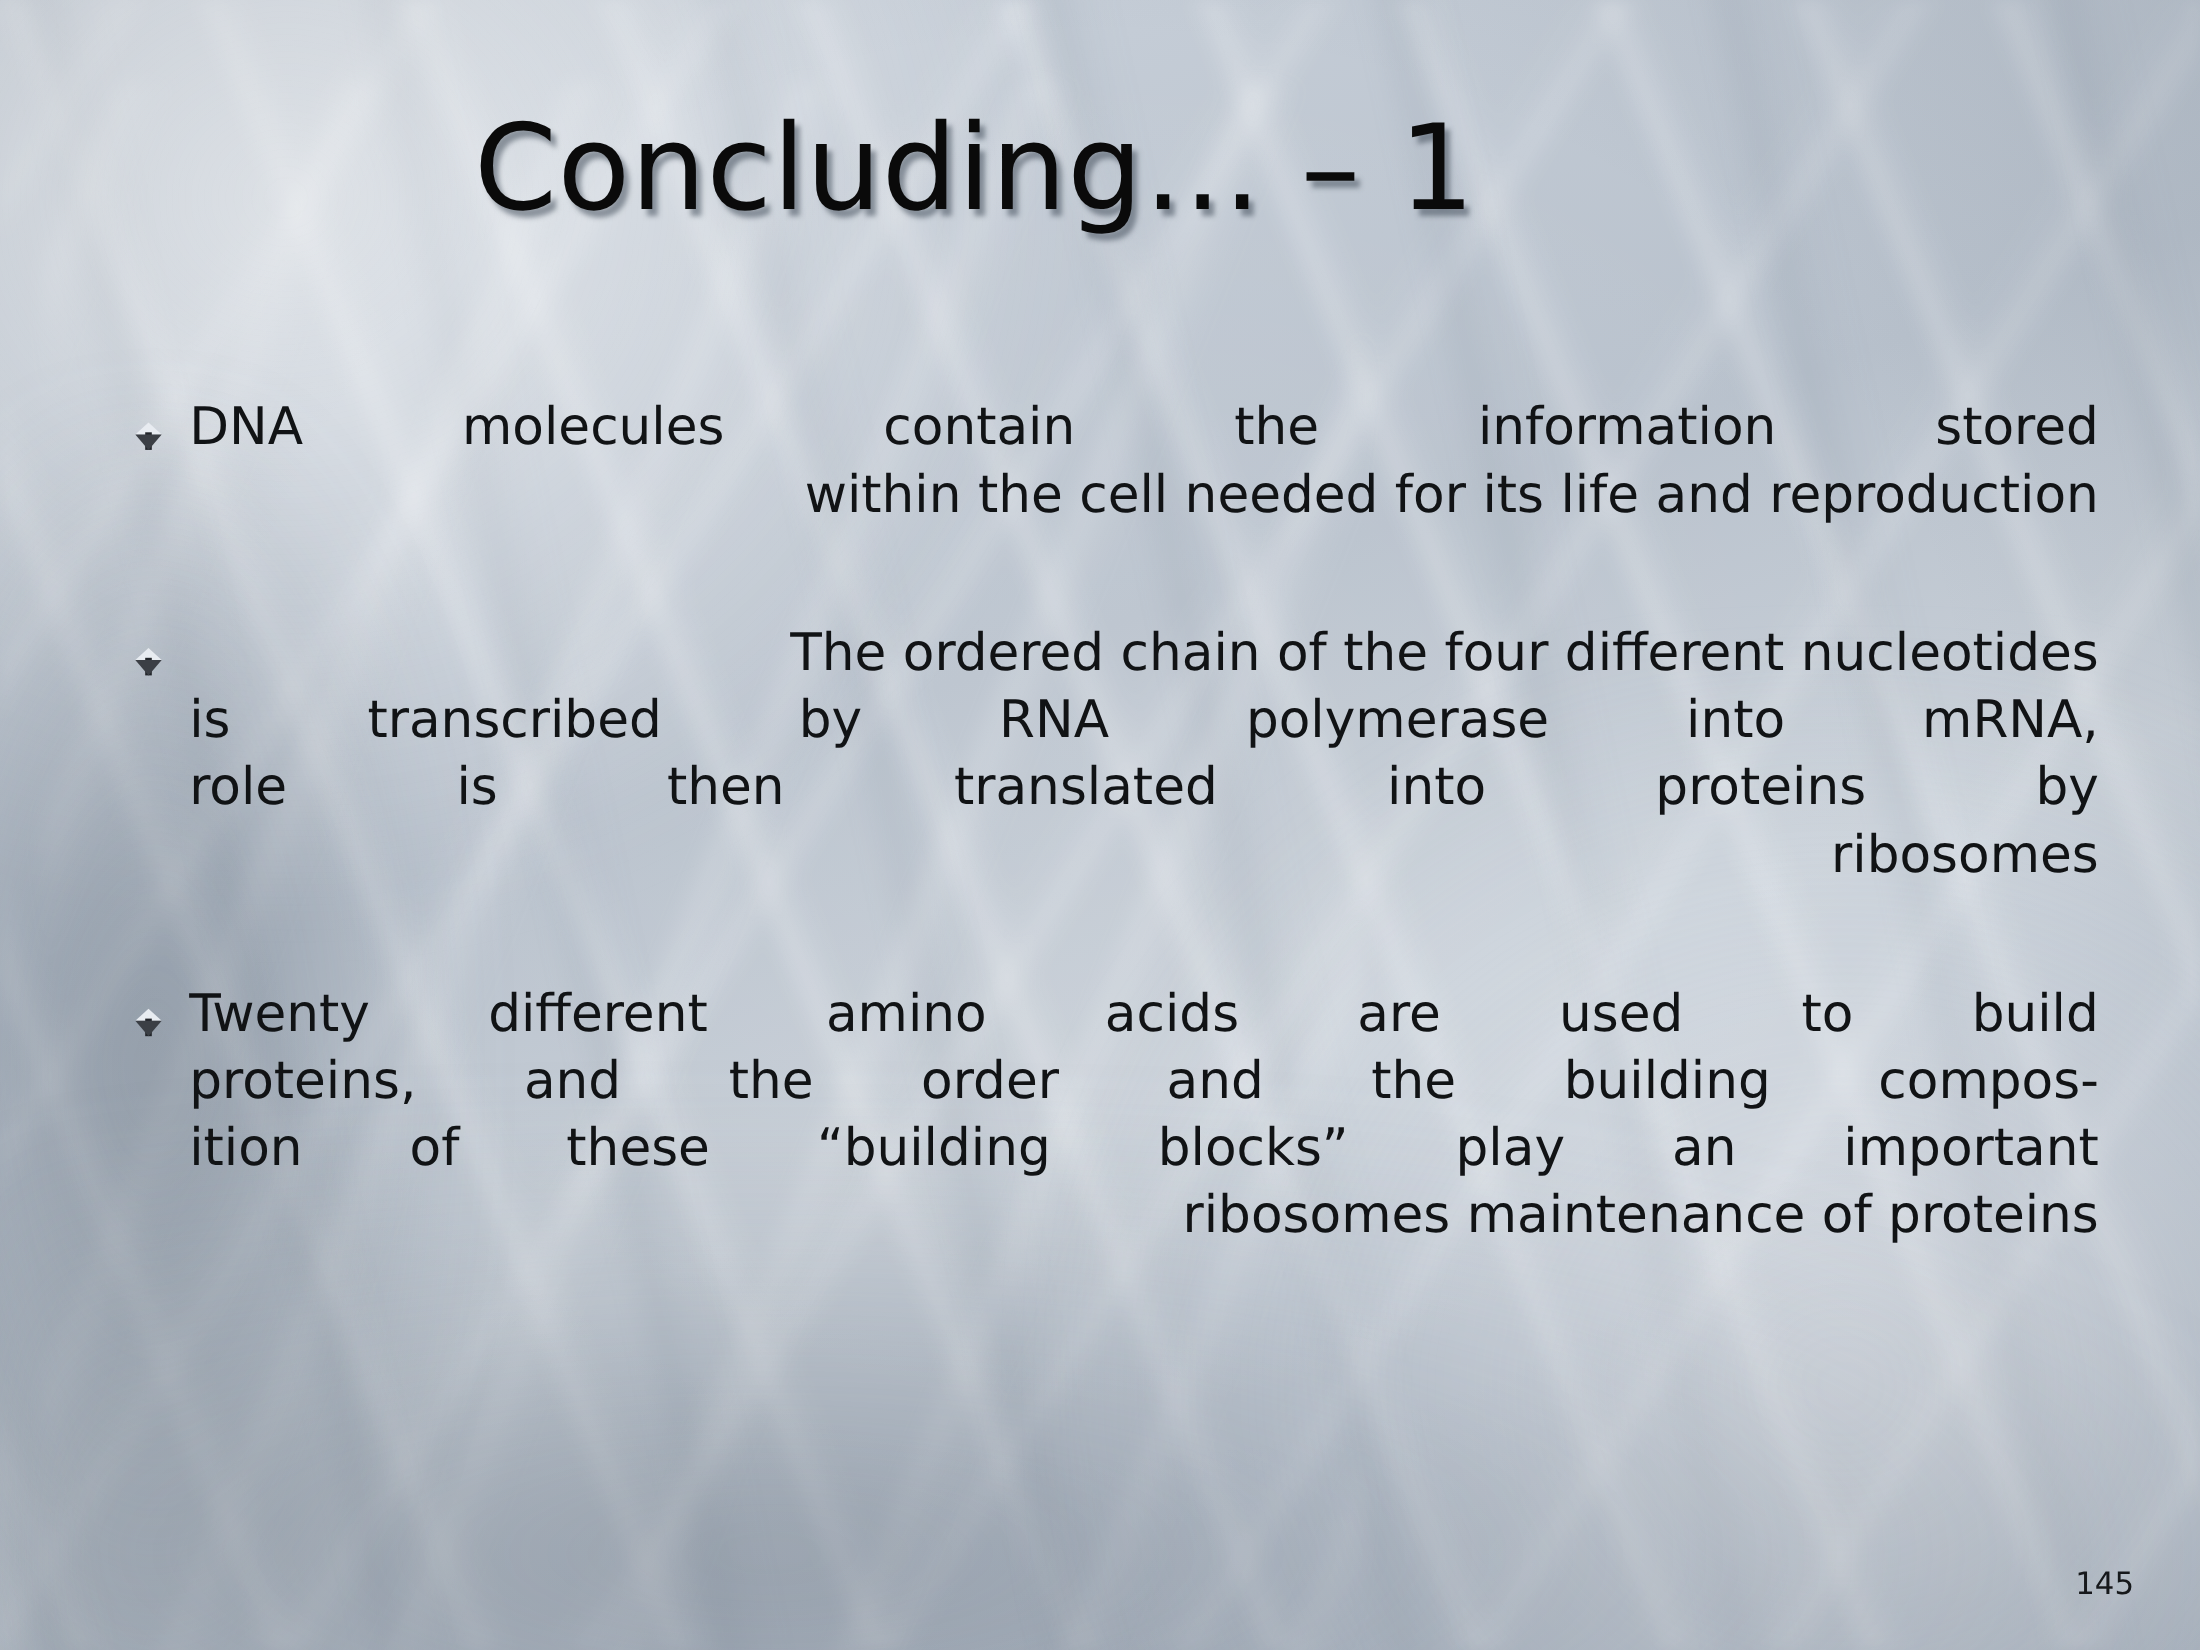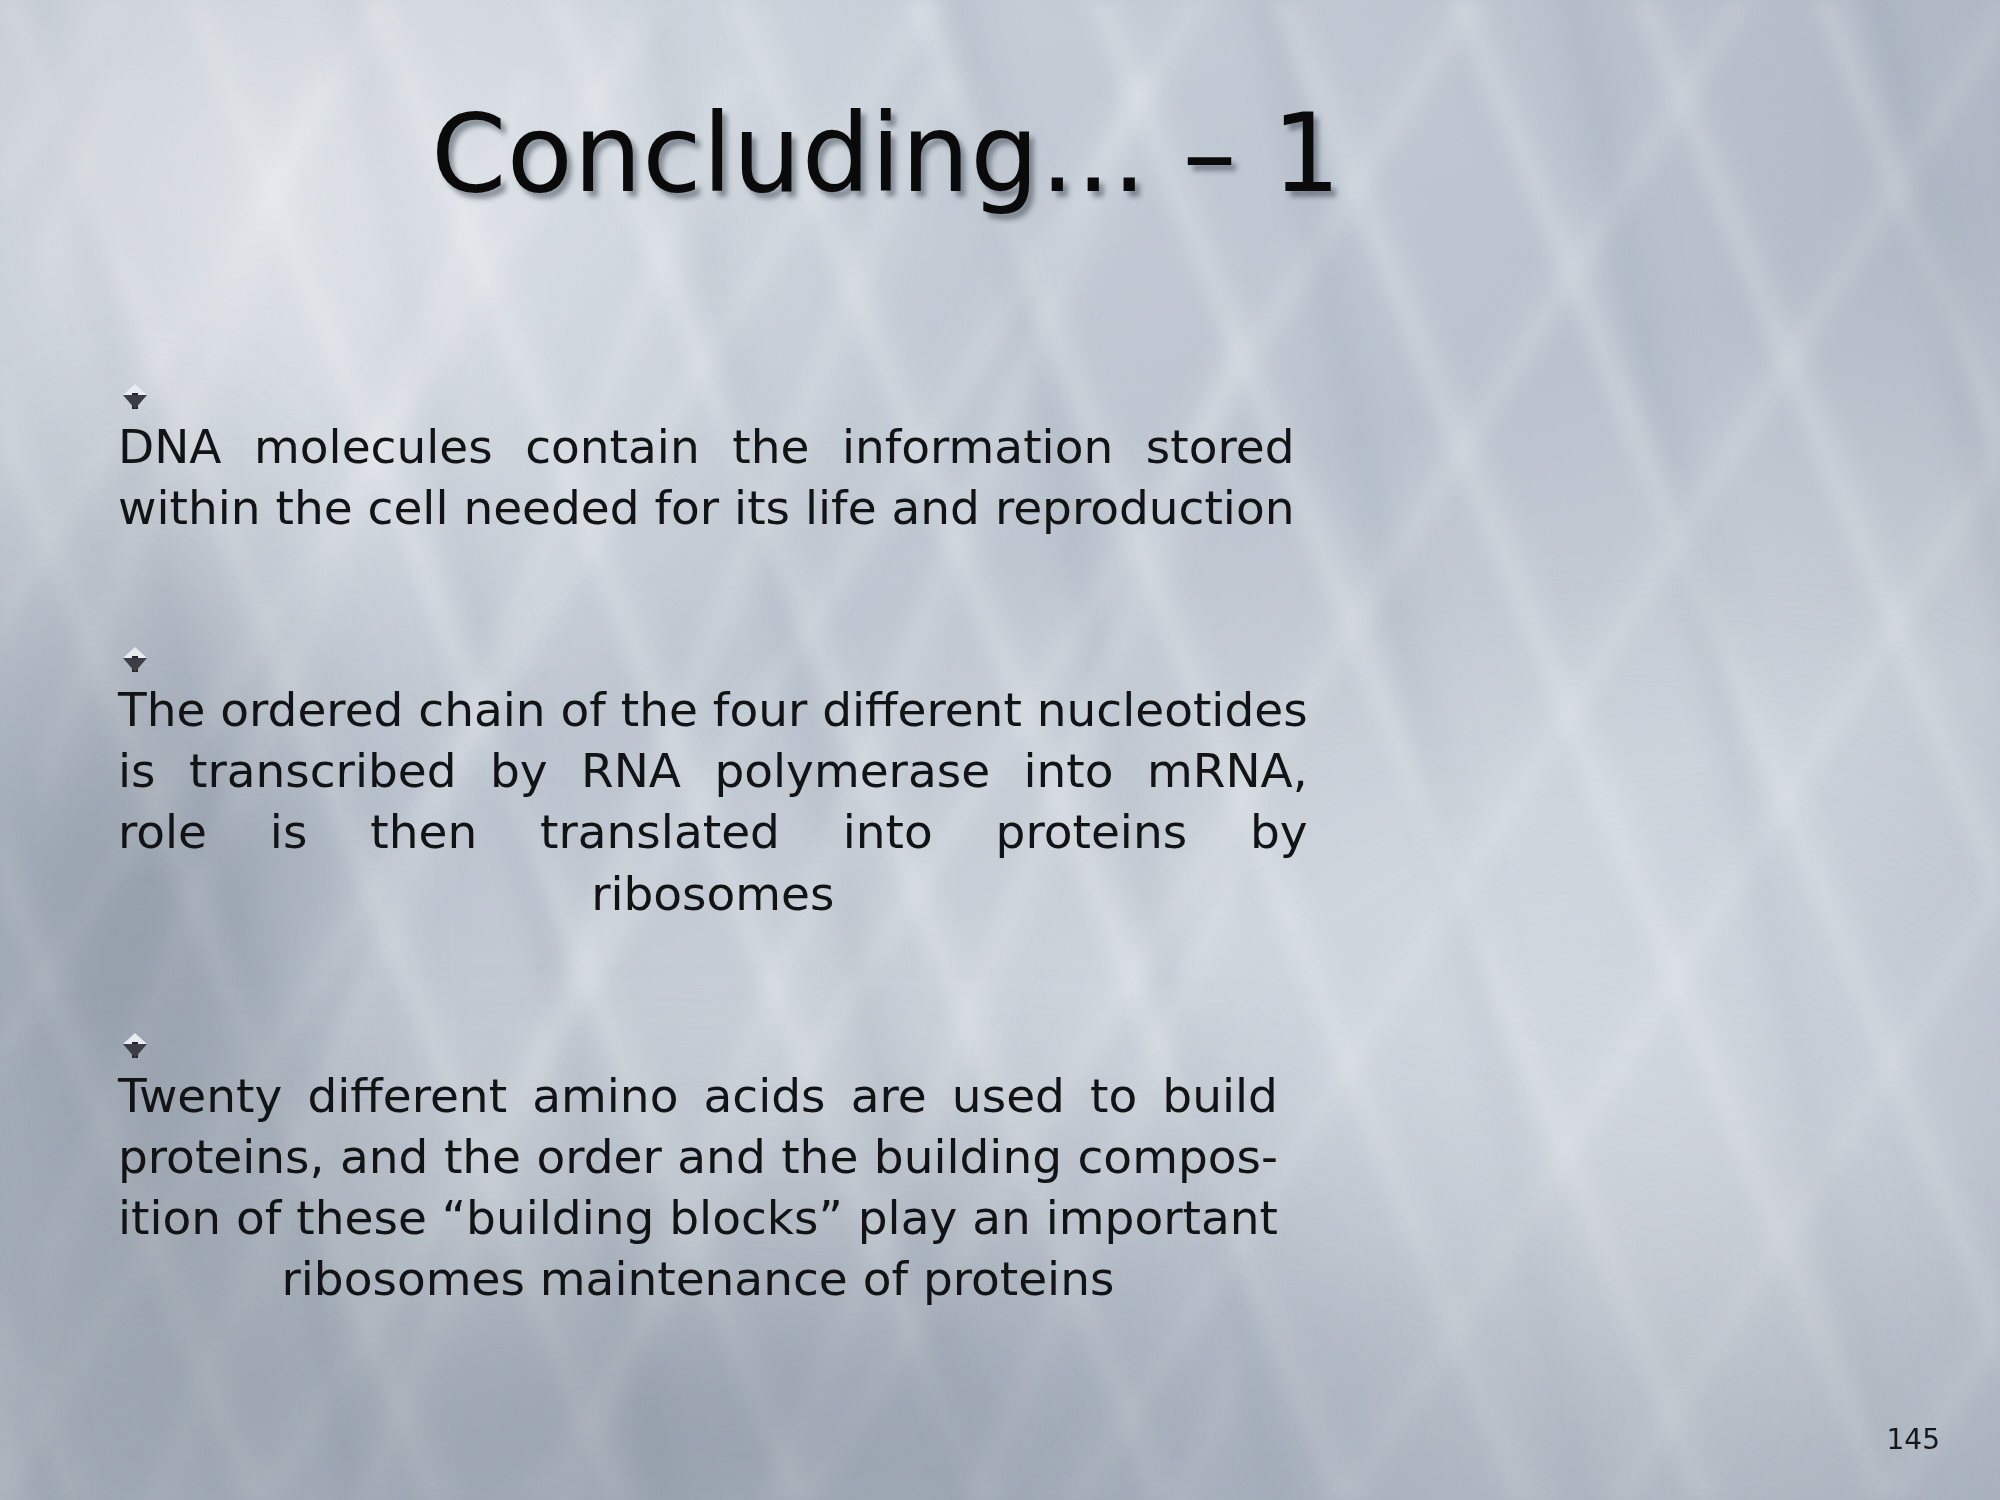--- a/index.html
+++ b/index.html
@@ -152,21 +152,20 @@
     position: absolute;
     left: 118px;
     top: 358px;
     width: 1790px;
   }
 
   .bullet-row {
     display: flex;
     align-items: flex-start;
     margin-bottom: 22px;
-    flex-direction: column;
   }
 
   .bullet-marker {
     flex: 0 0 auto;
     width: 34px;
     margin-right: 20px;
     margin-top: 24px;
     position: relative;
     height: 34px;
   }
@@ -206,21 +205,21 @@
   }
 
   .bullet-text:after {
     content: "";
     display: inline-block;
     width: 100%;
   }
 
   .bullet-text .last-line {
     display: block;
-    text-align: center;
+    text-align: right;
   }
 
   .bullet-text .just-line {
     display: block;
     text-align: justify;
     text-align-last: justify;
   }
 
   
   .page-number {

